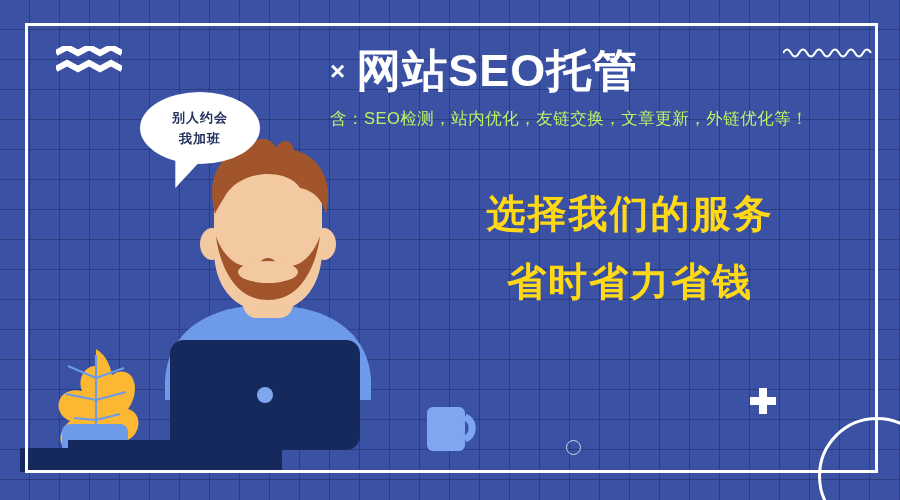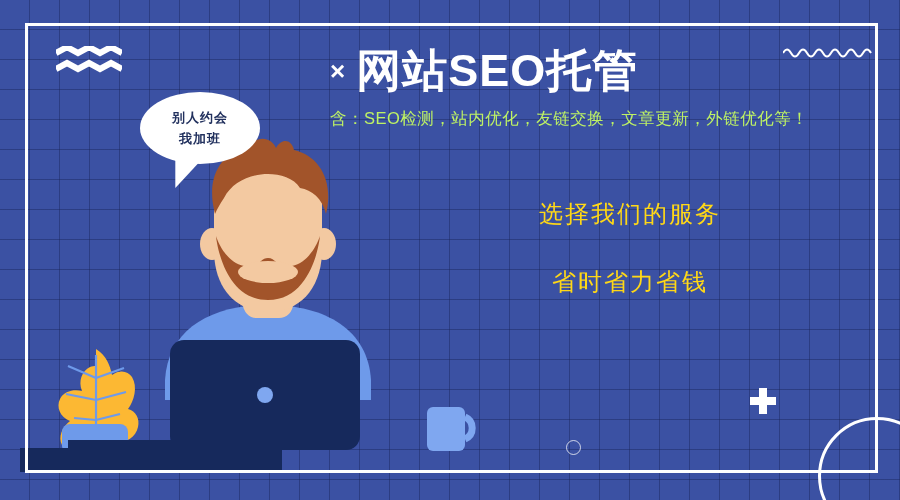--- a/index.html
+++ b/index.html
@@ -60,21 +60,21 @@
     margin-top:9px;font-size:16.5px;line-height:22px;color:#bef264;
     letter-spacing:.5px;white-space:nowrap;
   }
 
   
   .points{
     position:absolute;left:430px;top:196px;width:400px;
     text-align:center;color:#ffd816;
   }
   .points .p{
-    font-size:24px;line-height:36px;font-weight:normal;letter-spacing:2px;
+    font-size:39px;line-height:36px;font-weight:bold;letter-spacing:2px;
     margin-bottom:32px;white-space:nowrap;
   }
   .points .p:last-child{margin-bottom:8px;}
 
   
   .bubble{
     position:absolute;left:140px;top:92px;width:120px;height:72px;
     background:#ffffff;border-radius:50%/50%;
     display:flex;flex-direction:column;align-items:center;justify-content:center;
     color:#22315e;font-size:13px;line-height:21px;font-weight:bold;

